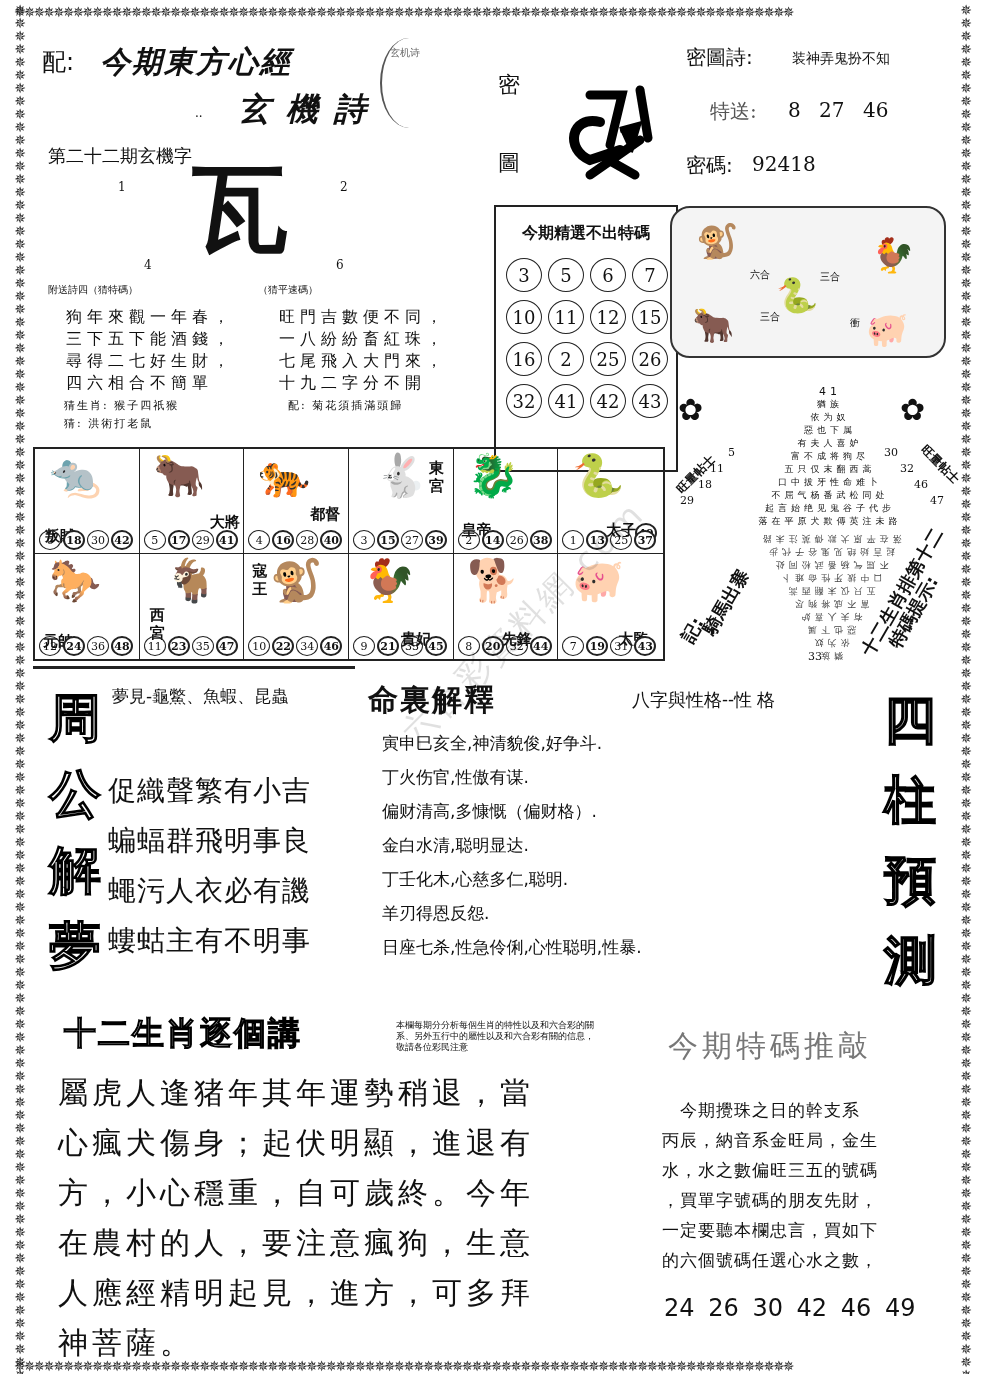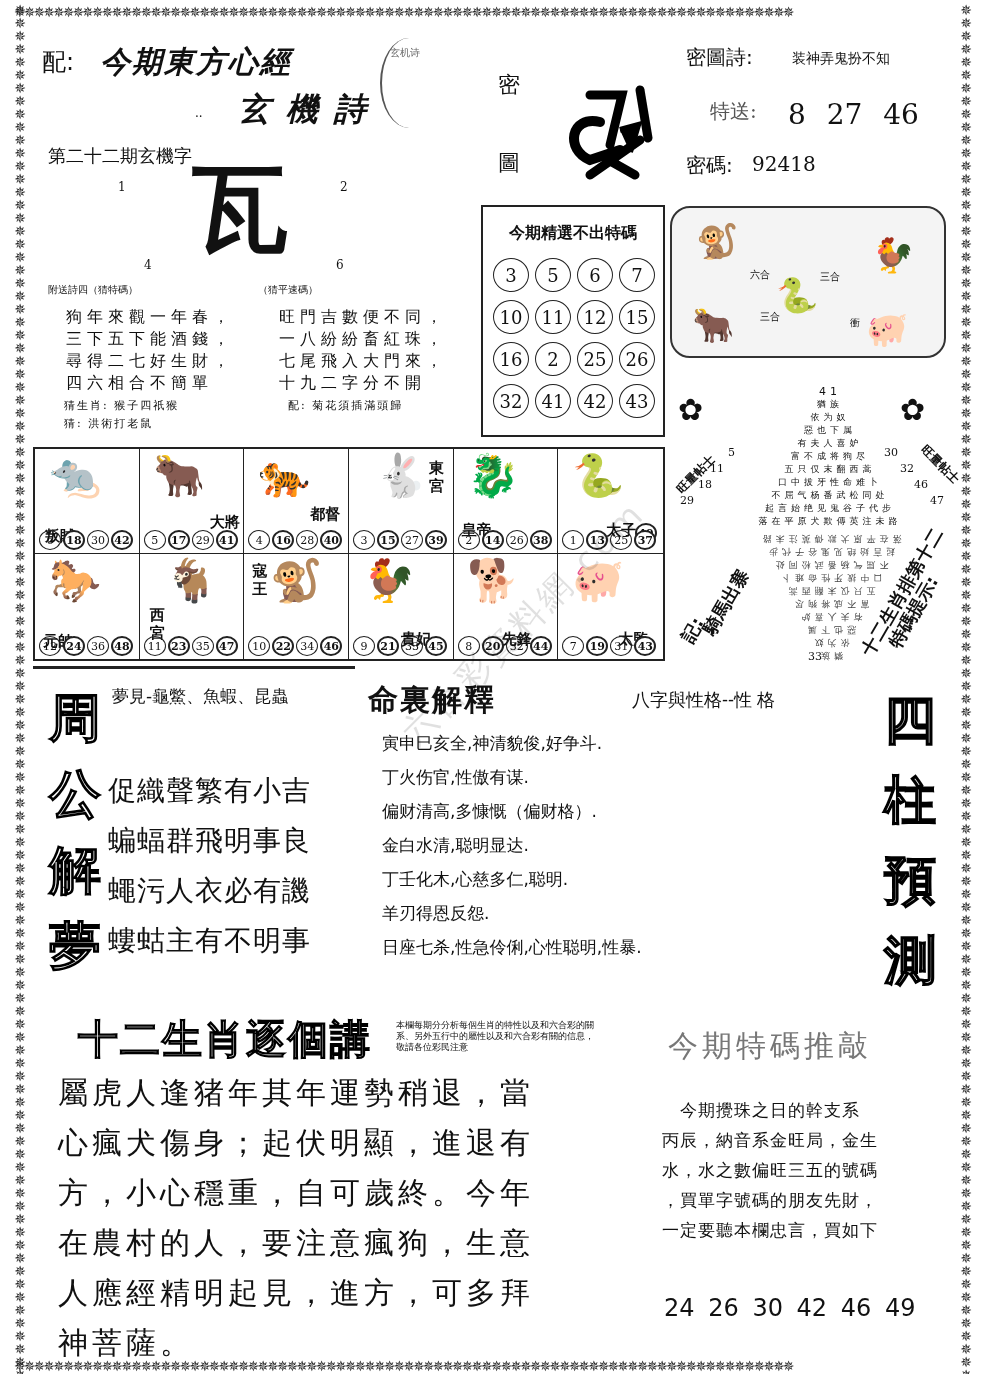--- a/index.html
+++ b/index.html
@@ -29,31 +29,31 @@
   .big-glyph { left: 140px; top: 158px; width: 200px; height: 100px; font-size: 96px; line-height: 100px; font-weight: bold; font-family: "DejaVu Sans", sans-serif; text-align: center; }
   .corner-num { font-size: 12px; }
 
   .mitu-v1 { left: 498px; top: 70px; font-size: 22px; }
   .mitu-v2 { left: 498px; top: 148px; font-size: 22px; }
   .mitu-glyph { left: 560px; top: 70px; width: 110px; height: 110px; }
 
   .poem-label { left: 686px; top: 44px; font-size: 20px; font-family: "DejaVu Sans", sans-serif; }
   .poem-value { left: 792px; top: 50px; font-size: 14px; font-family: "DejaVu Sans", sans-serif; }
   .special-label { left: 710px; top: 98px; font-size: 20px; color: #555; }
-  .special-value { left: 788px; top: 98px; font-size: 28px; word-spacing: 12px; }
+  .special-value { left: 788px; top: 98px; font-size: 20px; word-spacing: 12px; }
   .code-label { left: 686px; top: 152px; font-size: 20px; font-family: "DejaVu Sans", sans-serif; }
   .code-value { left: 752px; top: 152px; font-size: 20px; }
 
   
   .tag-line { font-size: 10px; }
   .poem-col { font-size: 16px; line-height: 22px; letter-spacing: 5px; }
   .small-note { font-size: 11px; letter-spacing: 2px; }
 
   
-  .exclude-box { left: 481px; top: 205px; width: 184px; height: 232px; border: 2px solid #222; }
+  .exclude-box { left: 494px; top: 205px; width: 184px; height: 267px; border: 2px solid #222; }
   .exclude-title { text-align: center; margin-top: 16px; font-size: 16px; font-weight: bold; font-family: "DejaVu Sans", sans-serif; }
   .exclude-grid { display: grid; grid-template-columns: repeat(4, 36px); grid-gap: 8px 6px; margin: 14px 0 0 10px; }
   .ball-big { width: 36px; height: 34px; border: 1.5px solid #222; border-radius: 50%; display: flex; align-items: center; justify-content: center; font-size: 18px; }
 
   
   .combo-box { left: 670px; top: 206px; width: 276px; height: 152px; border: 2px solid #333; border-radius: 20px; background: #f4f4f4; }
   .combo-label { font-size: 10px; font-family: "DejaVu Sans", sans-serif; }
   .animal-icon { font-size: 34px; line-height: 1; }
 
   
@@ -77,21 +77,21 @@
   .dream-head { left: 112px; top: 682px; width: 240px; font-size: 17px; line-height: 28px; font-family: "DejaVu Sans", sans-serif; }
   .dream-lines { left: 108px; top: 766px; font-size: 28px; line-height: 50px; font-family: "DejaVu Sans", sans-serif; letter-spacing: 1px; }
 
   
   .fortune-title { left: 368px; top: 680px; font-size: 30px; font-weight: bold; font-family: Liberation Mono, monospace; letter-spacing: 2px; }
   .fortune-sub { left: 632px; top: 688px; font-size: 18px; font-family: Liberation Sans, sans-serif; }
   .fortune-lines { left: 382px; top: 726px; font-size: 17px; line-height: 34px; font-family: "DejaVu Sans", sans-serif; }
   .pillar-title { left: 880px; top: 680px; width: 60px; font-size: 52px; line-height: 80px; font-weight: bold; -webkit-text-stroke: 1.5px #000; color: #fff; text-align: center; font-family: "DejaVu Sans", sans-serif; }
 
   
-  .talk-title { left: 78px; top: 1012px; font-size: 40px; font-weight: bold; -webkit-text-stroke: 1px #000; color: #fff; font-family: "DejaVu Sans", sans-serif; letter-spacing: 2px; }
+  .talk-title { left: 64px; top: 1012px; font-size: 32px; font-weight: bold; -webkit-text-stroke: 1px #000; color: #fff; font-family: "DejaVu Sans", sans-serif; letter-spacing: 2px; }
   .talk-note { left: 396px; top: 1020px; width: 200px; font-size: 9px; line-height: 11px; font-family: "DejaVu Sans", sans-serif; }
   .talk-body { left: 58px; top: 1068px; width: 560px; font-size: 30px; line-height: 50px; letter-spacing: 4px; font-family: "DejaVu Serif", serif; }
 
   
   .pick-title { left: 668px; top: 1026px; font-size: 30px; color: #777; letter-spacing: 4px; font-family: "DejaVu Sans", sans-serif; }
   .pick-body { left: 662px; top: 1095px; width: 290px; font-size: 17px; line-height: 30px; letter-spacing: 1px; }
   .pick-nums { left: 664px; top: 1294px; font-size: 24px; font-family: "DejaVu Sans", sans-serif; word-spacing: 6px; }
 
   .watermark { left: 360px; top: 600px; transform: rotate(-45deg); font-size: 34px; color: rgba(0,0,0,0.12); font-family: "DejaVu Sans", sans-serif; letter-spacing: 4px; }
 </style>
@@ -403,20 +403,21 @@
   <div>神菩薩。</div>
 </div>
 
 <div class="abs pick-title">今期特碼推敲</div>
 <div class="abs pick-body">
   <div>　今期攪珠之日的幹支系</div>
   <div>丙辰，納音系金旺局，金生</div>
   <div>水，水之數偏旺三五的號碼</div>
   <div>，買單字號碼的朋友先財，</div>
   <div>一定要聽本欄忠言，買如下</div>
+  <div>的六個號碼任選心水之數，</div>
 </div>
 <div class="abs pick-nums">
   <span>24</span>
   <span>26</span>
   <span>30</span>
   <span>42</span>
   <span>46</span>
   <span>49</span>
 </div>
 

